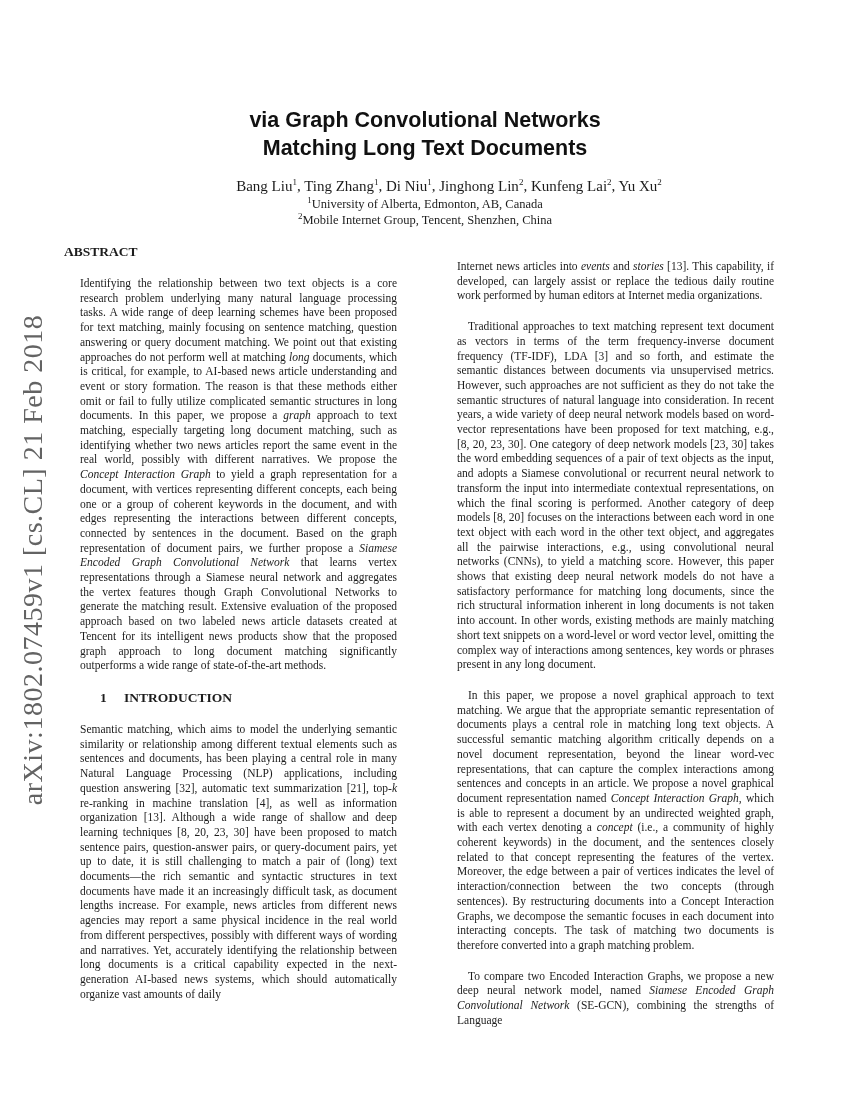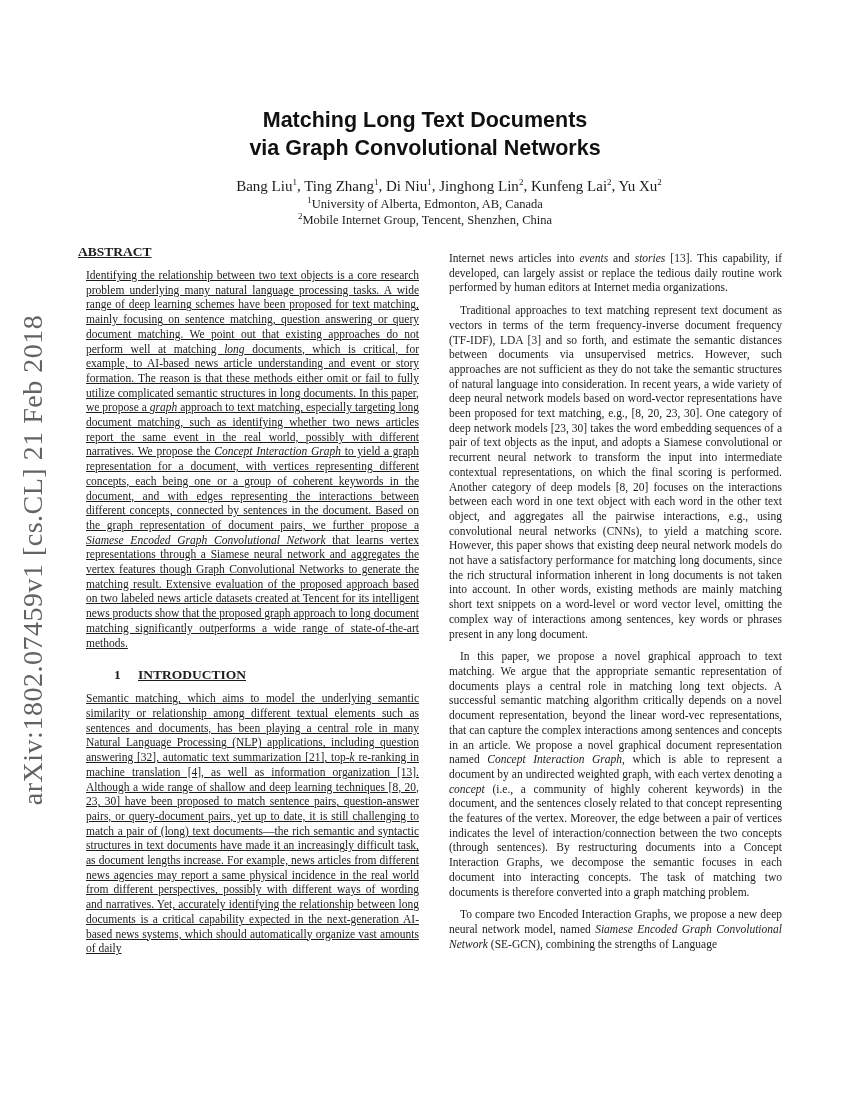--- a/index.html
+++ b/index.html
@@ -57,24 +57,24 @@
   .column {
     position: absolute;
     top: 243px;
     width: 349px;
     font-size: 11.5px;
     line-height: 14.7px;
     text-align: justify;
     hyphens: auto;
     -webkit-hyphens: auto;
   }
-  .col-left  { left: 78px; text-decoration: underline; }
+  .col-left  { left: 64px; }
   .col-right { left: 441px; }
   .para {
-    margin: 8px;
+    margin: 16px;
   }
   .para.indent {
     text-indent: 11px;
   }
   .heading {
     font-weight: bold;
     font-size: 13.5px;
     line-height: 17px;
     text-align: left;
     margin: 0 0 7px 0;
@@ -89,22 +89,22 @@
   }
   sup { vertical-align: super; }
   i { font-style: italic; }
 </style>
 </head>
 <body>
 
 <div class="watermark">arXiv:1802.07459v1  [cs.CL]  21 Feb 2018</div>
 
 <div class="header">
+  <div class="title-line">via Graph Convolutional Networks</div>
   <div class="title-line">Matching Long Text Documents</div>
-  <div class="title-line">via Graph Convolutional Networks</div>
   <div class="authors"><span>Bang Liu</span><sup>1</sup><span>, Ting Zhang</span><sup>1</sup><span>, Di Niu</span><sup>1</sup><span>, Jinghong Lin</span><sup>2</sup><span>, Kunfeng Lai</span><sup>2</sup><span>, Yu Xu</span><sup>2</sup></div>
   <div class="affiliation"><sup>1</sup><span>University of Alberta, Edmonton, AB, Canada</span></div>
   <div class="affiliation"><sup>2</sup><span>Mobile Internet Group, Tencent, Shenzhen, China</span></div>
 </div>
 
 <div class="column col-left">
   <h2 class="heading">ABSTRACT</h2>
   <div>
       <p class="para"><span>Identifying the relationship between two text objects is a core research problem underlying many natural language processing tasks. A wide range of deep learning schemes have been proposed for text matching, mainly focusing on sentence matching, question answering or query document matching. We point out that existing approaches do not perform well at matching </span><i>long</i><span> documents, which is critical, for example, to AI-based news article understanding and event or story formation. The reason is that these methods either omit or fail to fully utilize complicated semantic structures in long documents. In this paper, we propose a </span><i>graph</i><span> approach to text matching, especially targeting long document matching, such as identifying whether two news articles report the same event in the real world, possibly with different narratives. We propose the </span><i>Concept Interaction Graph</i><span> to yield a graph representation for a document, with vertices representing different concepts, each being one or a group of coherent keywords in the document, and with edges representing the interactions between different concepts, connected by sentences in the document. Based on the graph representation of document pairs, we further propose a </span><i>Siamese Encoded Graph Convolutional Network</i><span> that learns vertex representations through a Siamese neural network and aggregates the vertex features though Graph Convolutional Networks to generate the matching result. Extensive evaluation of the proposed approach based on two labeled news article datasets created at Tencent for its intelligent news products show that the proposed graph approach to long document matching significantly outperforms a wide range of state-of-the-art methods.</span></p>
     </div>

